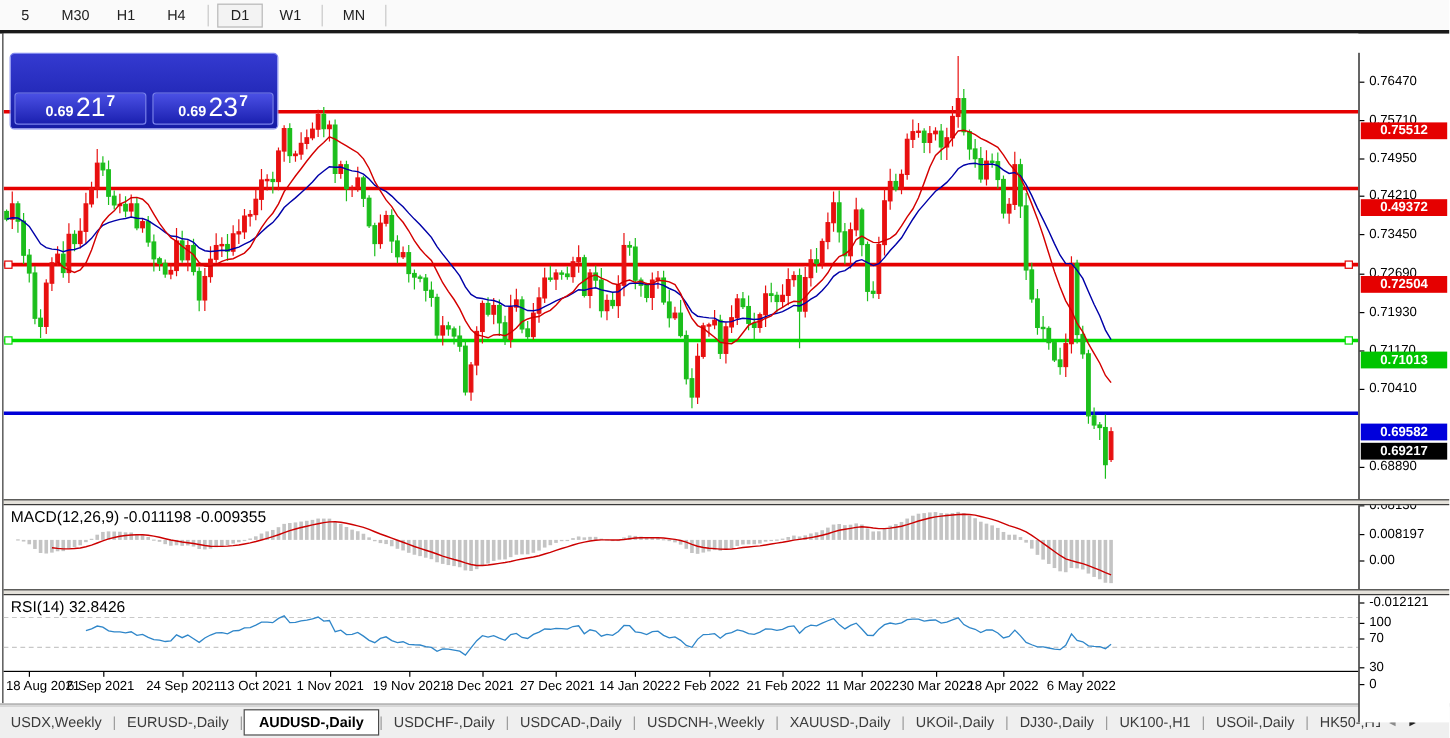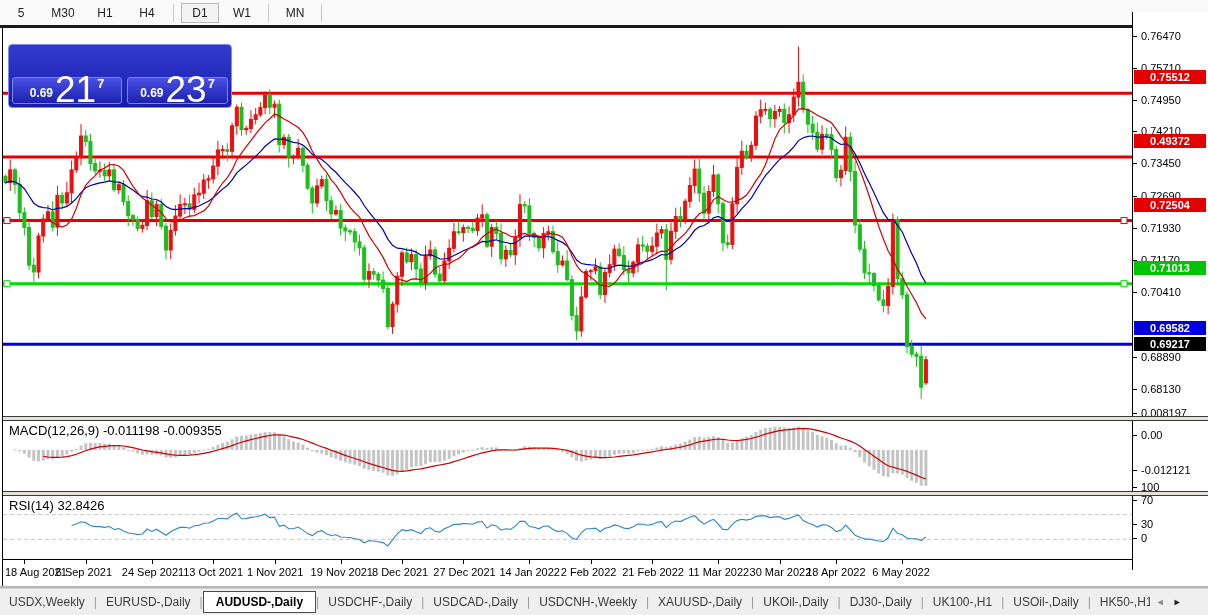--- a/index.html
+++ b/index.html
@@ -12,21 +12,21 @@
   #win-top-line{position:absolute;left:0;top:25px;width:1208px;height:3px;background:#1a1a1a;}
   
   .panel{position:absolute;background:#fff;}
   #left-border{position:absolute;left:2px;top:28px;width:1px;height:558px;background:#000;}
   #main-panel{left:3px;top:28px;width:1129px;height:388px;}
   #macd-panel{left:3px;top:421px;width:1129px;height:70px;}
   #rsi-panel{left:3px;top:496px;width:1129px;height:63px;border-bottom:1px solid #000;}
   #date-axis{left:3px;top:560px;width:1129px;height:26px;}
   .splitter{position:absolute;left:3px;width:1205px;height:5px;background:#e4e1da;border-top:1px solid #3a3a3a;border-bottom:1px solid #3a3a3a;box-sizing:border-box;z-index:6;}
   #sep1{top:416px;} #sep2{top:491px;}
-  #axis-col{position:absolute;left:1132px;top:12px;width:76px;height:558px;background:#fff;border-left:1px solid #000;z-index:4;}
+  #axis-col{position:absolute;left:1132px;top:44px;width:76px;height:558px;background:#fff;border-left:1px solid #000;z-index:4;}
   #bottom-line{position:absolute;left:0;top:586px;width:1208px;height:2px;background:#b7b7b7;}
   .axis-tick{position:absolute;left:0;width:100%;font-size:11px;color:#000;}
   .axis-tick .dash{position:absolute;left:0;top:7px;width:4px;height:1px;background:#000;}
   .axis-tick .txt{position:absolute;left:8px;top:1px;}
   .price-badge{position:absolute;left:1px;width:72px;height:14px;line-height:14px;text-align:center;color:#fff;font-size:11px;font-weight:bold;z-index:5;}
   .ind-label{position:absolute;left:6px;top:2px;font-size:13px;color:#000;z-index:3;white-space:nowrap;}
   .date-label{position:absolute;top:6px;font-size:11px;color:#000;white-space:nowrap;}
   .date-tick{position:absolute;top:0;width:1px;height:4px;background:#000;}
   
   #chart-title{position:absolute;left:9px;top:31px;font-size:12px;color:#000;z-index:8;white-space:nowrap;}
@@ -38,21 +38,21 @@
   .tw-btn{background:linear-gradient(#5a60ec,#2228b8);border:1px solid #99a0f4;border-radius:3px;color:#fff;font-size:13px;display:flex;align-items:center;justify-content:center;cursor:pointer;box-sizing:border-box;}
   #sell-btn{width:46px;margin-right:3px;}
   #buy-btn{width:50px;margin-left:3px;}
   .spin-btn{width:24px;background:linear-gradient(#f2f3fa,#cdd0e2);border:1px solid #9aa0c8;color:#445;font-size:8px;display:flex;align-items:center;justify-content:center;cursor:pointer;box-sizing:border-box;}
   #vol-box{flex:1;background:#fff;border:1px solid #9aa0c8;border-left:none;border-right:none;color:#000;font-size:15px;text-align:right;padding:0 6px 0 0;line-height:24px;box-sizing:border-box;}
   #tw-bottom{position:absolute;left:3px;top:32px;right:3px;height:27px;display:flex;}
   .price-pane{background:linear-gradient(#4a50e4,#1b20b0);border:1px solid #7a82ec;border-radius:3px;color:#fff;display:flex;align-items:flex-end;justify-content:center;padding-bottom:0px;box-sizing:border-box;}
   #sell-pane{width:110px;margin-right:5px;}
   #buy-pane{flex:1;}
   .pp-prefix{font-size:12px;font-weight:bold;margin:0 2px 3px 0;}
-  .pp-big{font-size:37px;line-height:26px;font-weight:400;}
+  .pp-big{font-size:22px;line-height:26px;font-weight:400;}
   .pp-sup{font-size:13px;font-weight:bold;margin:0 0 12px 1px;}
   
   #tabbar{position:absolute;left:0;top:588px;width:1208px;height:27px;background:#efefef;display:flex;align-items:center;border-top:1px solid #d0d0d0;box-sizing:border-box;}
   .tab{padding:3px 9px;font-size:12px;color:#3c3c3c;white-space:nowrap;cursor:pointer;}
   .tab.active{background:#fff;border:1px solid #4a4a4a;color:#000;font-weight:bold;padding:3px 12px;}
   .tab.clipped{max-width:50px;overflow:hidden;padding-right:0;}
   .tab-sep{color:#9a9a9a;font-size:12px;}
   .tab-arrows{margin-left:2px;display:flex;align-items:center;}
   .tab-arrow{font-size:9px;color:#222;padding:0 4px;cursor:pointer;}
   .tab-arrow.dim{color:#8a8a8a;}

